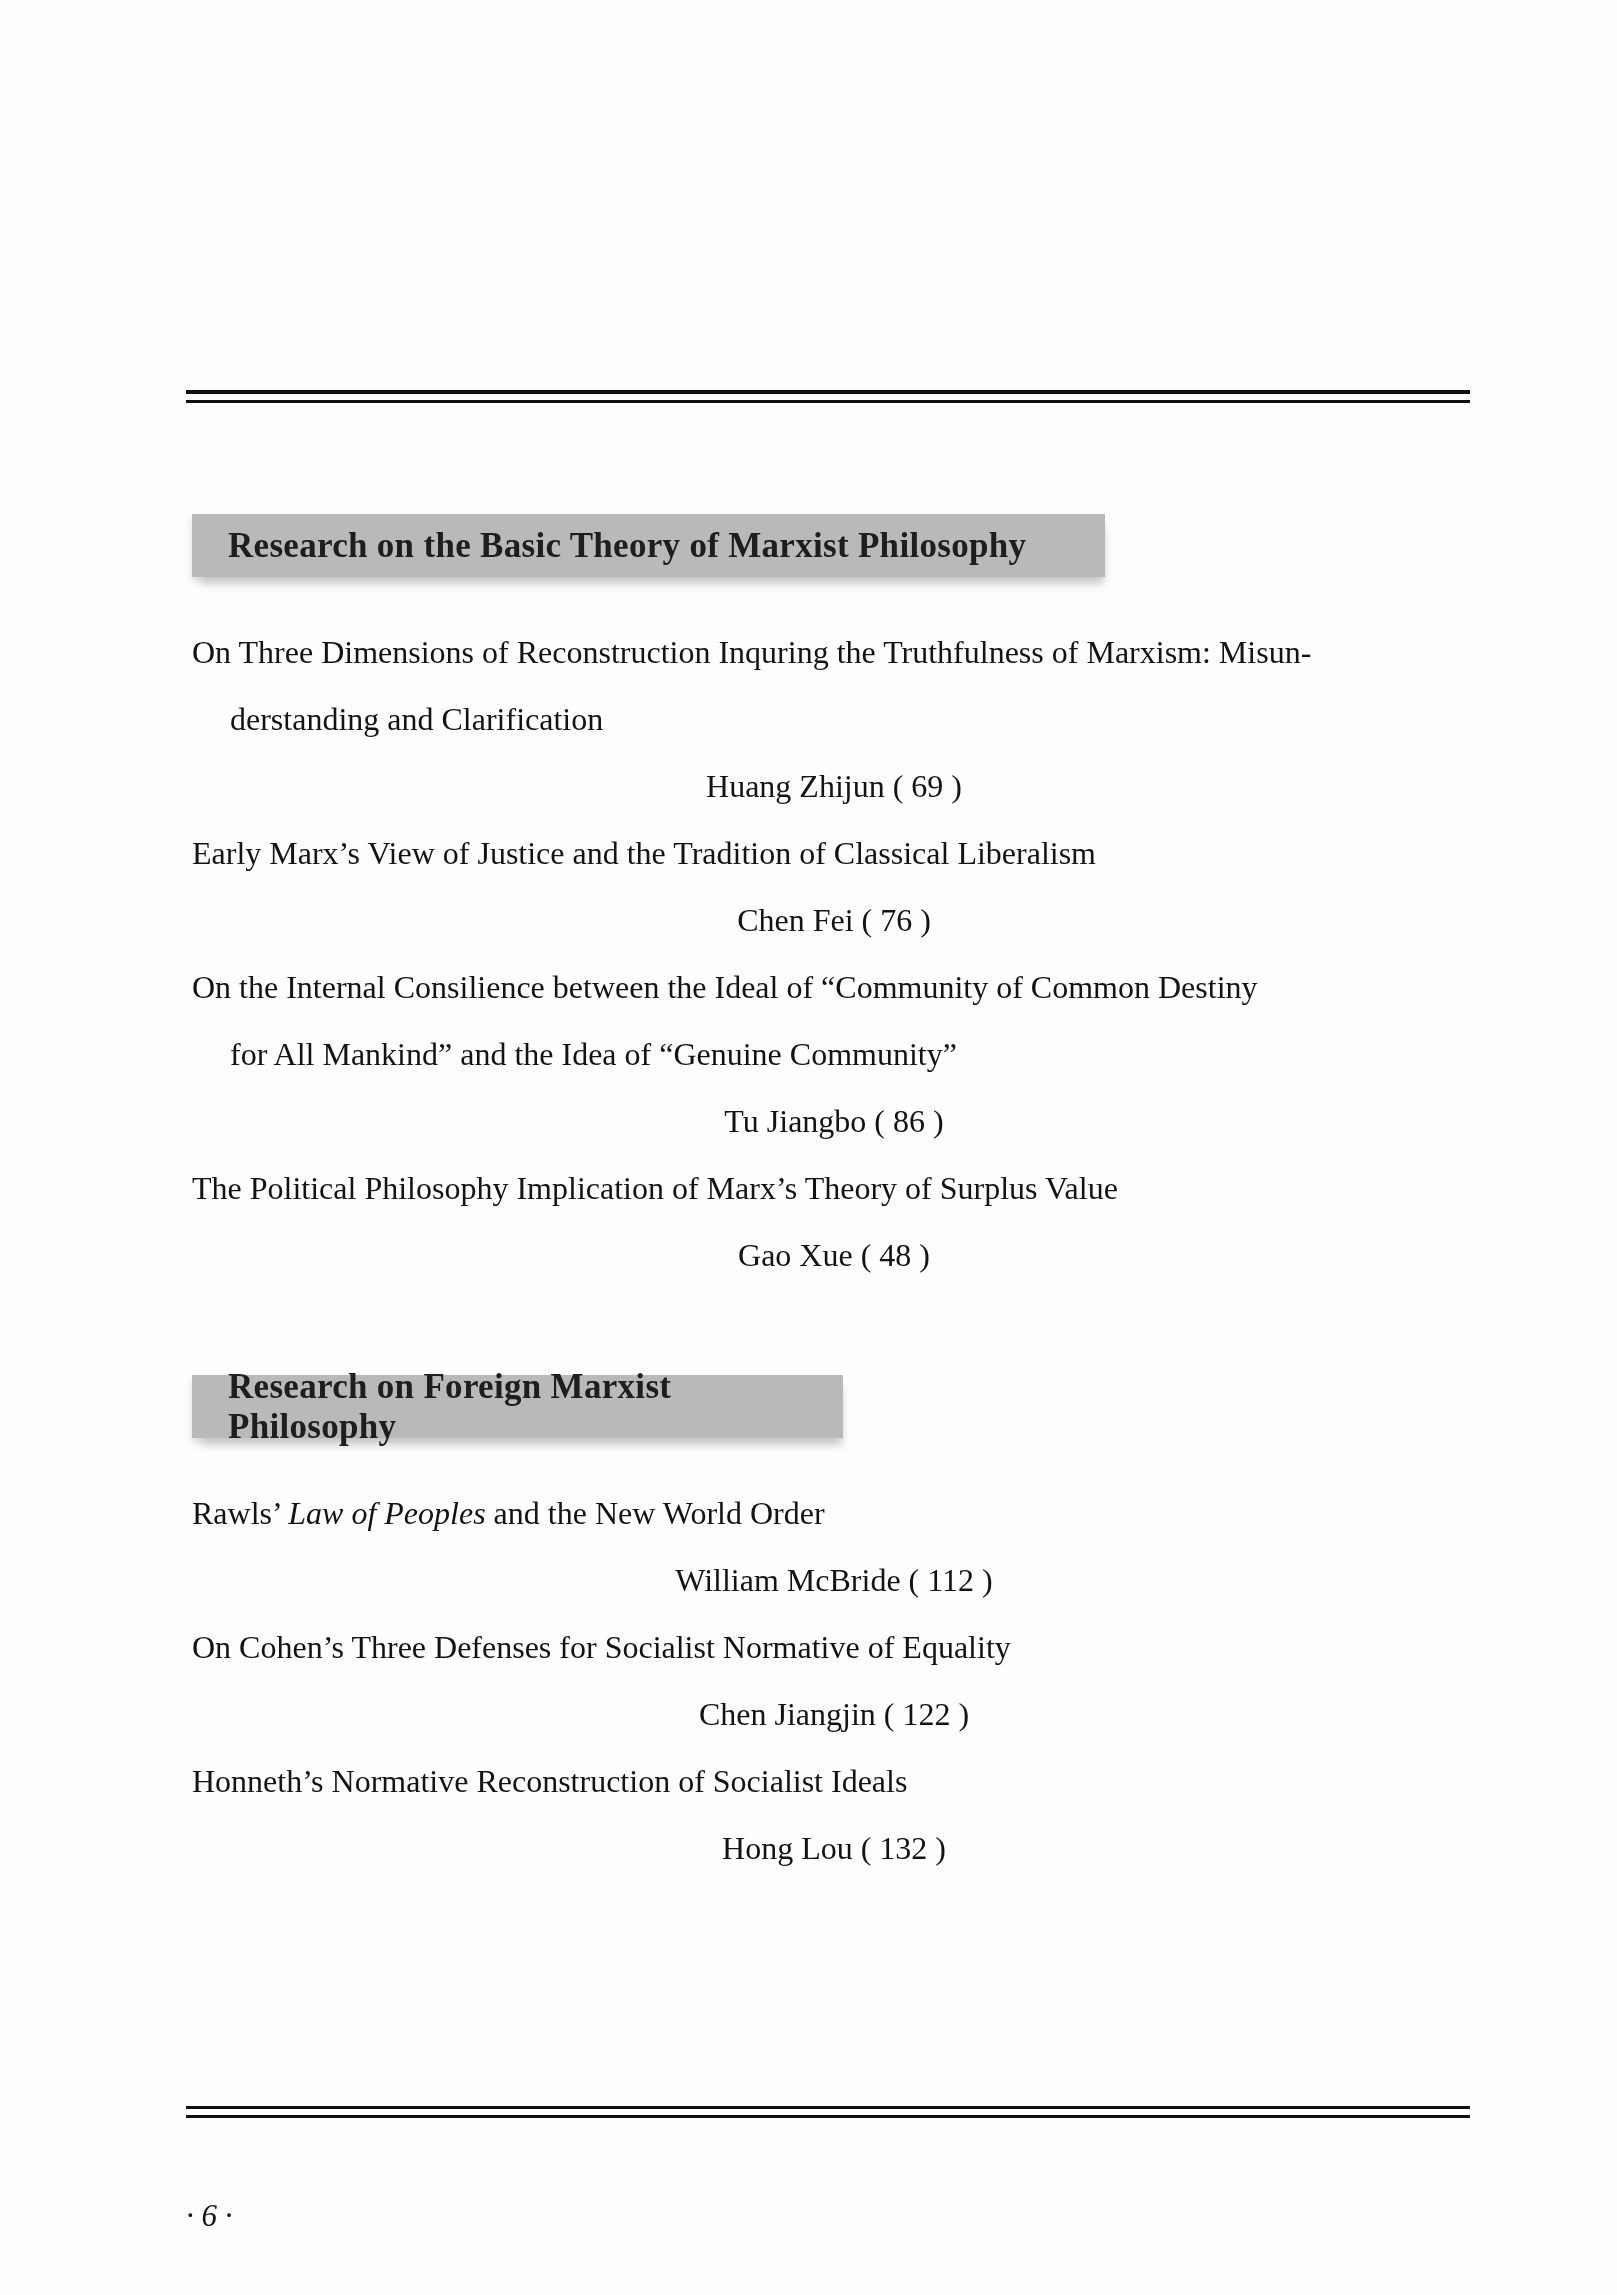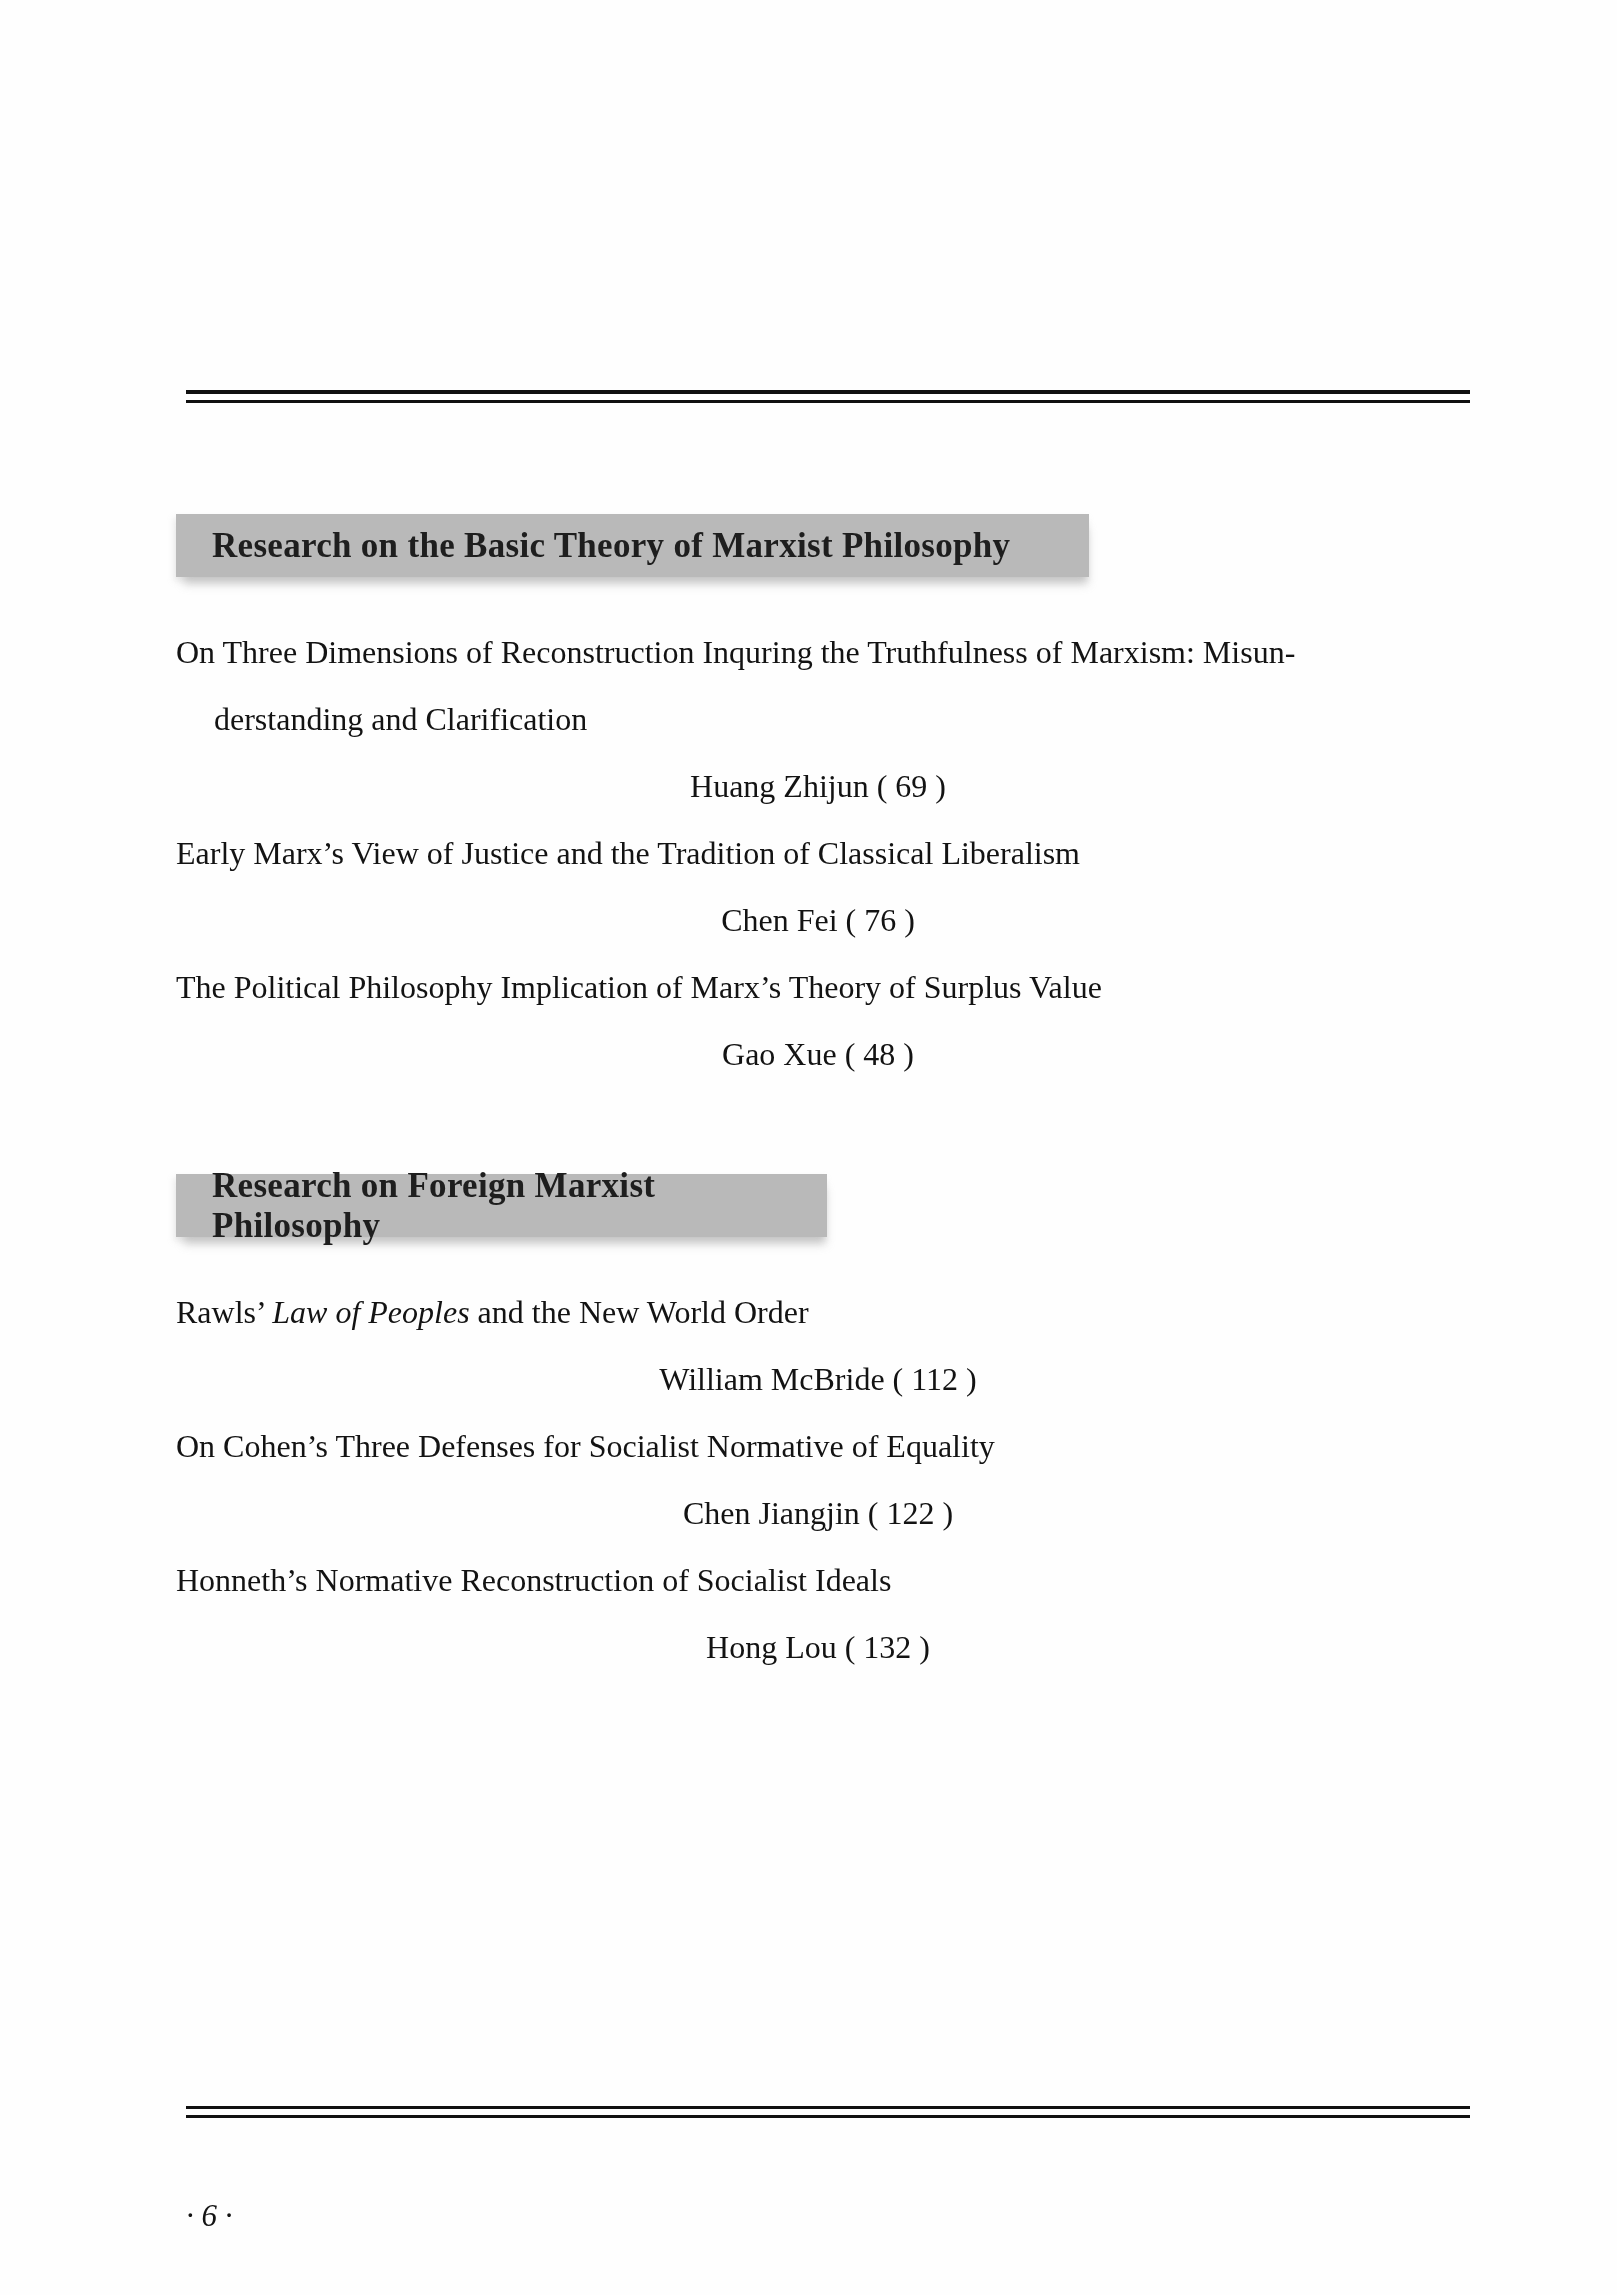--- a/index.html
+++ b/index.html
@@ -21,21 +21,21 @@
     left: 186px; width: 1284px;
     height: 5.9px;
     border-top: 4.6px solid #101010;
     border-bottom: 3.3px solid #101010;
   }
   .double-rule.top { top: 390px; }
   .double-rule.bottom { top: 2106px; border-top-width: 3.9px; border-bottom-width: 3.9px; }
 
   .content {
     position: absolute;
-    left: 176px; top: 0;
+    left: 192px; top: 0;
     width: 1284px;
   }
 
   .section-heading {
     background: #b9b9b9;
     color: #1e1e1e;
     font-weight: bold;
     font-size: 35px;
     height: 63px;
     display: flex;
@@ -86,20 +86,25 @@
       <div class="line first-after-heading">On Three Dimensions of Reconstruction Inquring the Truthfulness of Marxism: Misun-</div>
       <div class="line cont">derstanding and Clarification</div>
       <div class="line byline">Huang Zhijun ( 69 )</div>
     </div>
 
     <div>
       <div class="line">Early Marx’s View of Justice and the Tradition of Classical Liberalism</div>
       <div class="line byline">Chen Fei ( 76 )</div>
     </div>
 
+    <div>
+      <div class="line">On the Internal Consilience between the Ideal of “Community of Common Destiny</div>
+      <div class="line cont">for All Mankind” and the Idea of “Genuine Community”</div>
+      <div class="line byline">Tu Jiangbo ( 86 )</div>
+    </div>
 
     <div>
       <div class="line">The Political Philosophy Implication of Marx’s Theory of Surplus Value</div>
       <div class="line byline">Gao Xue ( 48 )</div>
     </div>
 
 
     <div class="section-heading second">
       <span>Research on Foreign Marxist Philosophy</span>
     </div>

